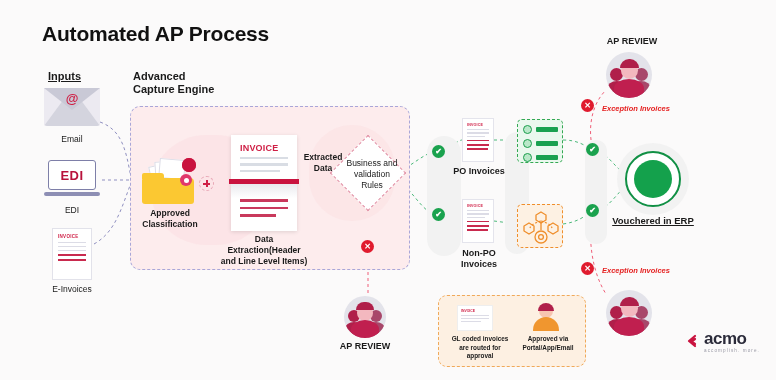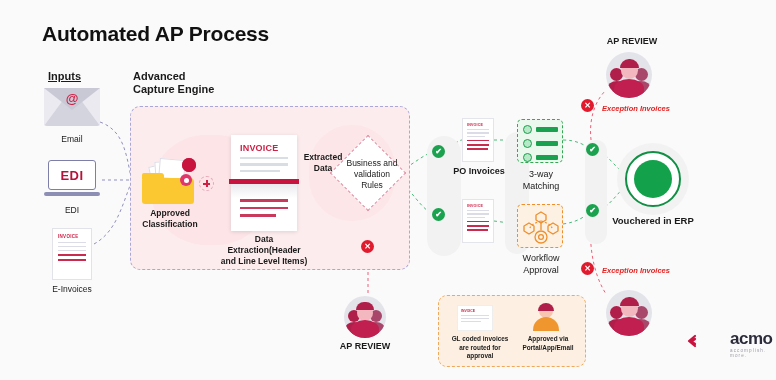--- a/index.html
+++ b/index.html
@@ -153,21 +153,21 @@
   
   #wf-box { left:517px; top:204px; width:46px; height:44px;
      border:1px dashed #ef8e2b; border-radius:5px; background:#fdf1e3; }
   #wf-lbl { left:508px; top:252px; width:66px; line-height:12px; }
 
   
   #erp-halo { left:617px; top:143px; width:72px; height:72px; border-radius:50%; background:#f2f2f2; }
   #erp-ring { left:625px; top:151px; width:56px; height:56px; border-radius:50%;
      border:2px solid #119045; background:#fff; }
   #erp-core { left:634px; top:160px; width:38px; height:38px; border-radius:50%; background:#14a14c; }
-  #erp-lbl { left:606px; top:215px; width:94px; }
+  #erp-lbl { left:606px; top:215px; width:94px;text-decoration:underline; }
 
   
   .avatar { border-radius:50%; background:#e3e3ea; overflow:hidden; position:absolute; }
   .avatar .hA, .avatar .hB, .avatar .hC { position:absolute; border-radius:50%; }
   .avatar .bA, .avatar .bB, .avatar .bC { position:absolute; border-radius:50% 50% 0 0; }
   .avatar .hL { background:#b01f4a; } .avatar .bL { background:#b01f4a; }
   .avatar .hR { background:#a8476a; } .avatar .bR { background:#a8476a; }
   .avatar .hM { background:#f3b8bf; } .avatar .bM { background:#c01f4f; }
 
   
@@ -353,57 +353,53 @@
 
   <div class="abs inv-card" id="npo-card">
     <div class="t">INVOICE</div>
     <div class="l"></div>
       <div class="l"></div>
       <div class="l" style="width:60%"></div>
     <div class="l r"></div>
       <div class="l r"></div>
       <div class="l r" style="width:70%"></div>
   </div>
+  <div class="abs lbl lbl-b" id="npo-lbl" style="font-size:9px;">
+    <div>Non-PO</div>
+    <div>Invoices</div>
+  </div>
 
   <div class="abs" id="match-box">
     <div class="row">
         <div class="dot"></div>
         <div class="bar"></div>
       </div>
     <div class="row">
         <div class="dot"></div>
         <div class="bar"></div>
       </div>
     <div class="row">
         <div class="dot"></div>
         <div class="bar"></div>
       </div>
   </div>
-  <div class="abs lbl" id="match-lbl" style="font-size:9px;">
-    <div>3-way</div>
-    <div>Matching</div>
-  </div>
 
   <div class="abs" id="wf-box">
     <svg viewBox="0 0 46 44" width="46" height="44">
       <g fill="none" stroke="#ef8e2b" stroke-width="1.3">
         <path d="M23,16 C16,18 13,20 12,23" stroke-dasharray="2,2"></path>
         <path d="M23,16 C30,18 33,20 34,23" stroke-dasharray="2,2"></path>
         <path d="M23,17 L23,25"></path>
         <polygon points="23,7 28,10 28,15 23,18 18,15 18,10"></polygon>
         <polygon points="11,18 16,21 16,26 11,29 6,26 6,21"></polygon>
         <polygon points="35,18 40,21 40,26 35,29 30,26 30,21"></polygon>
         <circle cx="23" cy="32" r="6"></circle>
         <circle cx="23" cy="32" r="2.4"></circle>
       </g>
     </svg>
-  </div>
-  <div class="abs lbl" id="wf-lbl" style="font-size:9px;">
-    <div>Workflow</div>
-    <div>Approval</div>
   </div>
 
   <div class="badge ok" style="left:432px;top:145px;">✔</div>
   <div class="badge ok" style="left:432px;top:208px;">✔</div>
   <div class="badge ok" style="left:586px;top:143px;">✔</div>
   <div class="badge ok" style="left:586px;top:204px;">✔</div>
 
   <div class="badge no" style="left:581px;top:99px;">✕</div>
   <div class="badge no" style="left:581px;top:262px;">✕</div>
 
@@ -457,18 +453,18 @@
       <div>Approved via</div>
       <div>Portal/App/Email</div>
     </div>
   </div>
 
   <div class="abs" id="logo-mark">
     <svg viewBox="0 0 16 16" width="16" height="16">
       <path d="M9,2 L3,7 L9,12 M9,5 L5.5,7.5 L9,10" fill="none" stroke="#c9133f" stroke-width="2.2" stroke-linejoin="round" stroke-linecap="round"></path>
     </svg>
   </div>
-  <div class="abs" id="logo" style="left:704px;margin-left:26px;">
+  <div class="abs" id="logo" style="left:704px;">
     <div class="word">acmo</div>
     <div class="tag">accomplish. more.</div>
   </div>
 
 </div>
 
 </body></html>

